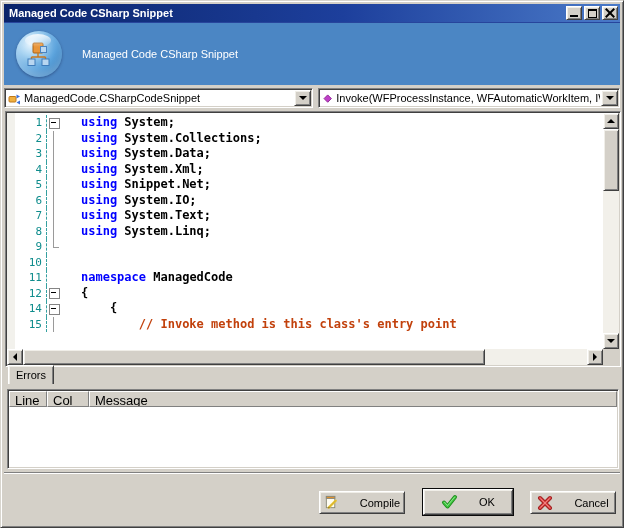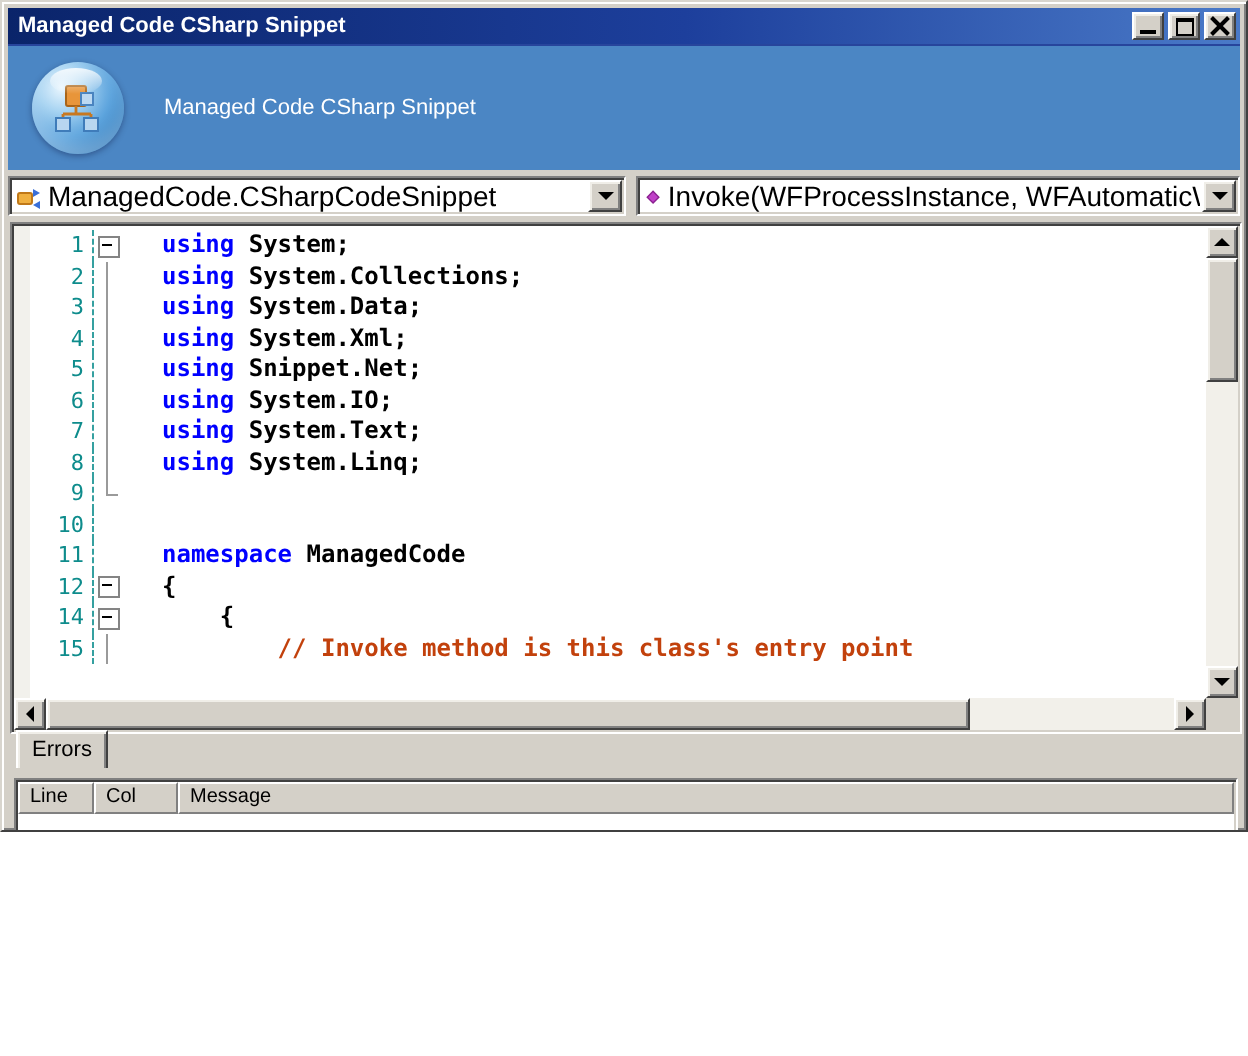--- a/index.html
+++ b/index.html
@@ -1,20 +1,20 @@
 <!DOCTYPE html>
 <html><head>
 <meta charset="utf-8">
 <style>
   * { box-sizing: border-box; }
   html,body { margin:0; padding:0; }
   body { font-family:"Liberation Sans", sans-serif; }
 
   .window {
-    position:relative; width:624px; height:416px;
+    position:relative; width:624px; height:528px;
     background:#d4d0c8;
     border:1px solid; border-color:#d8d5ce #404040 #404040 #d8d5ce;
     box-shadow: inset 1px 1px 0 #ffffff, inset -1px -1px 0 #808080;
     overflow:hidden;
   }
 
   
   .titlebar {
     position:absolute; left:3px; top:3px; right:3px; height:18px;
     background:linear-gradient(90deg,#0a246a 0%,#1d3f9c 55%,#4a7ac8 100%);
@@ -53,21 +53,21 @@
   .banner-title { color:#fff; font-size:11px; margin-left:20px; }
 
   
   .combos { position:absolute; left:3px; top:87px; right:3px; height:20px; display:flex; }
   .combo {
     height:20px; background:#fff; position:relative;
     border:1px solid; border-color:#808080 #fff #fff #808080;
     box-shadow: inset 1px 1px 0 #404040, inset -1px -1px 0 #d4d0c8;
     display:flex; align-items:center; padding:0 19px 0 3px; overflow:hidden;
   }
-  .combo .val { font-size:14px; color:#000; white-space:nowrap; overflow:hidden; margin-left:3px; }
+  .combo .val { font-size:11px; color:#000; white-space:nowrap; overflow:hidden; margin-left:3px; }
   .combo-arrow {
     position:absolute; right:1px; top:1px; bottom:1px; width:17px;
     background:#d4d0c8; border:1px solid; border-color:#fff #404040 #404040 #fff;
     box-shadow: inset 1px 1px 0 #f0eee8, inset -1px -1px 0 #808080;
     display:flex; align-items:center; justify-content:center;
   }
   .tri-down { width:0; height:0; border:4px solid transparent; border-top:4px solid #000; margin-top:4px; }
   .combo-class { width:309px; margin-right:5px; }
   .combo-method { flex:1; }
 
@@ -132,21 +132,21 @@
   }
   .grid {
     position:absolute; left:6px; top:388px; width:612px; height:80px;
     background:#fff;
     border:1px solid; border-color:#808080 #fff #fff #808080;
     box-shadow: inset 1px 1px 0 #404040, inset -1px -1px 0 #d4d0c8;
   }
   .grid-header { position:absolute; left:1px; top:1px; right:1px; height:16px; display:flex; background:#d4d0c8; }
   .th {
     background:#d4d0c8; border:1px solid; border-color:#fff #808080 #808080 #fff;
-    font-size:10px; color:#000; padding:1px 0 0 5px; white-space:nowrap; overflow:hidden;
+    font-size:13px; color:#000; padding:1px 0 0 5px; white-space:nowrap; overflow:hidden;
   }
   .th.c-line { width:38px; } .th.c-col { width:42px; } .th.c-msg { flex:1; }
   .grid-body { position:absolute; left:1px; top:17px; right:1px; bottom:1px; background:#fff; }
 
   .groove { position:absolute; left:3px; top:471px; right:3px; height:2px;
     border-top:1px solid #808080; border-bottom:1px solid #fff; }
 
   
   .btn {
     position:absolute; height:23px; width:86px;

